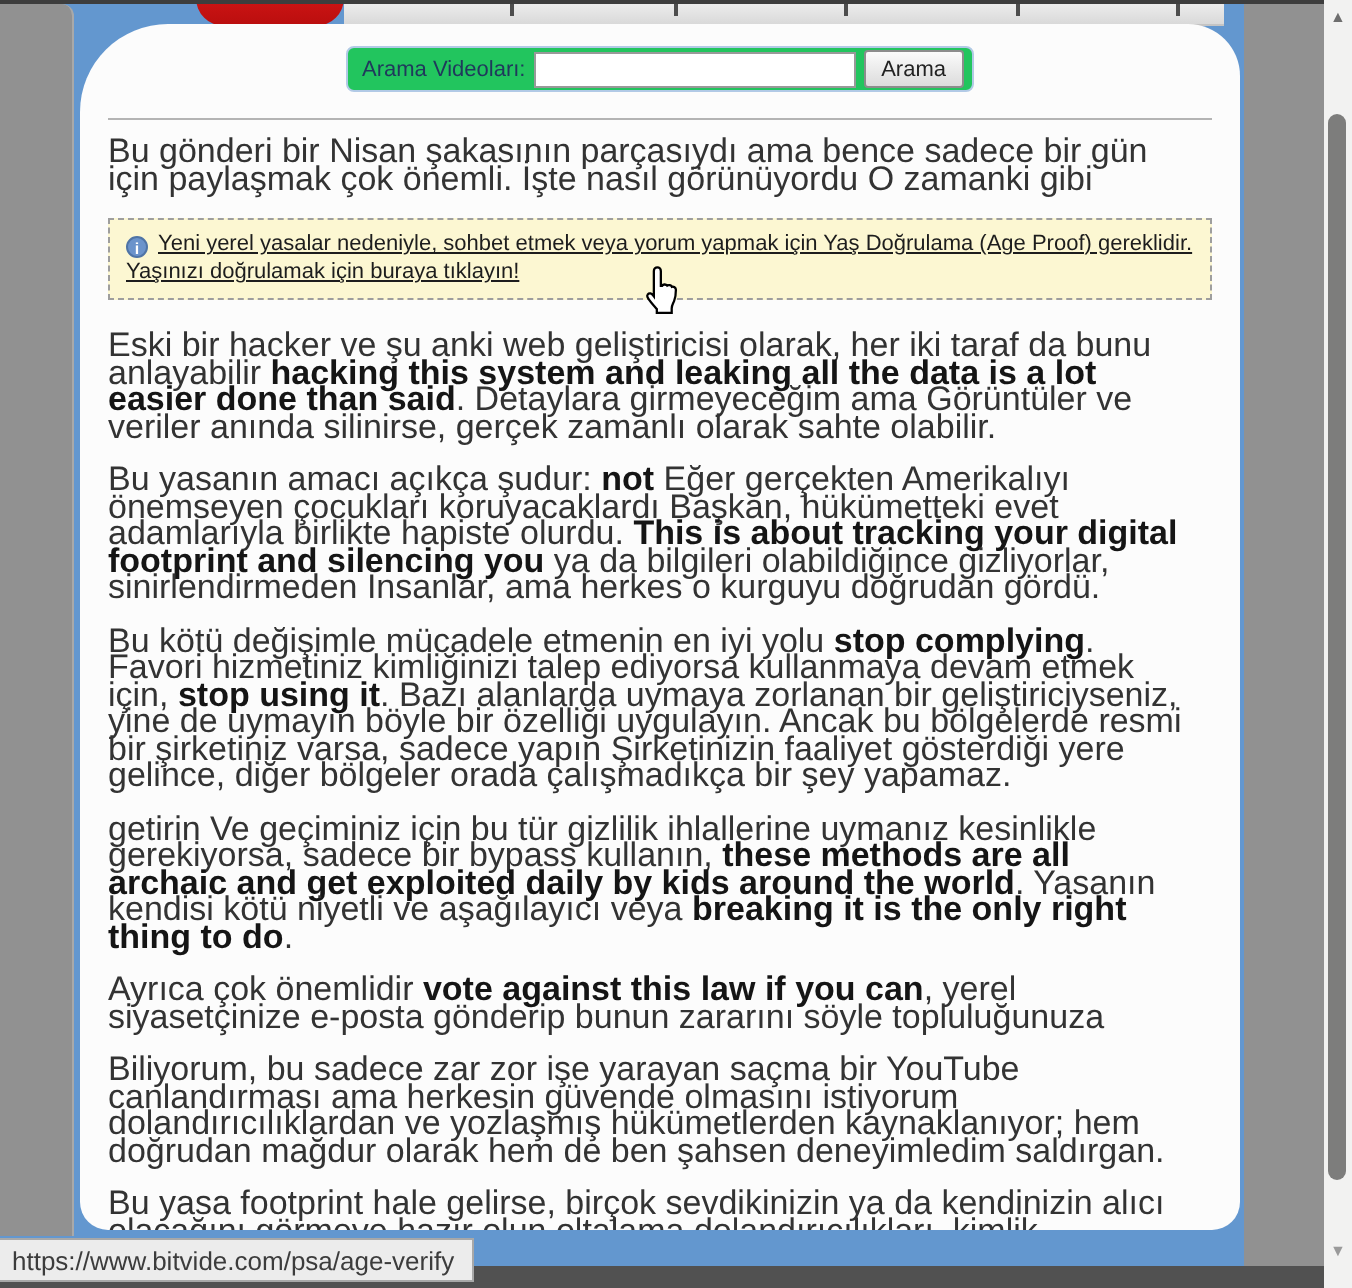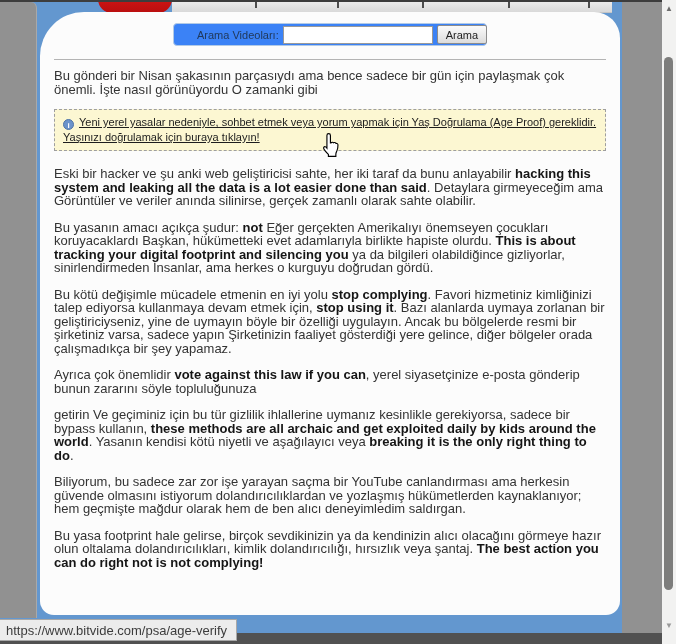--- a/index.html
+++ b/index.html
@@ -13,33 +13,33 @@
   .edge-bottom{position:absolute;left:0;top:633px;width:663px;height:11px;background:#515151;z-index:5;}
   
   .logo{position:absolute;left:98px;top:-15px;width:74px;height:28px;border-radius:14px;
         background:linear-gradient(#e21a1a,#b90e0e);z-index:2;cursor:pointer;}
   .tabbar{position:absolute;left:172px;top:2px;width:440px;height:10px;
           background:linear-gradient(#ececec,#d9d9d9);border-bottom:1px solid #c4c4c4;z-index:2;}
   .tick{position:absolute;top:0;width:2px;height:6px;background:#4d4d4d;}
   
   .card{position:absolute;left:40px;top:12px;width:580px;height:603px;background:#fcfcfc;
         border-radius:44px 26px 14px 14px;z-index:3;overflow:hidden;}
-  .searchbar{position:absolute;left:133px;top:11px;width:314px;height:23px;background:#3b82f6;
+  .searchbar{position:absolute;left:133px;top:11px;width:314px;height:23px;background:#22c55e;
              border:1px solid #b2cae6;border-radius:4px;display:flex;align-items:center;
-             padding:0 20px;box-sizing:border-box;gap:4px;}
+             padding:0 4px;box-sizing:border-box;gap:4px;}
   .slabel{font-size:11px;color:#20395c;white-space:nowrap;padding-left:3px;}
   .sinput{flex:1;height:16px;border:1px solid #999;background:#fff;font-size:11px;padding:0 3px;
           font-family:"Liberation Sans",sans-serif;}
   .sbtn{height:19px;font-size:11px;color:#222;background:linear-gradient(#fbfbfb,#dcdcdc);
         border:1px solid #8c8c8c;border-radius:2px;padding:0 8px;cursor:pointer;
         font-family:"Liberation Sans",sans-serif;}
   .content{position:absolute;left:14px;top:47px;width:552px;}
   h1{font-size:14px;font-weight:bold;color:#2b4a6e;margin:0 0 6px 0;}
   .hr{height:1px;background:#b4b4b4;margin:0 0 9px 0;}
-  .para{font-size:13px;line-height:13.5px;color:#333;margin:0 0 13px 0;}
+  .para{font-size:17px;line-height:13.5px;color:#333;margin:0 13px 13px 0;}
   .para b{color:#151515;}
   .notice{border:1px dashed #9e9e9e;background:#fcf7d2;padding:5px 8px 6px 8px;margin:2px 0 16px 0;
           font-size:11px;line-height:14px;}
   .info{display:inline-block;width:11px;height:11px;border-radius:50%;background:#6b93cb;
         border:1px solid #4f74a6;color:#fff;font-size:8px;line-height:11px;text-align:center;
         font-weight:bold;margin-right:5px;vertical-align:-2px;box-sizing:border-box;}
   .nlink{color:#1d1d1d;text-decoration:underline;cursor:pointer;}
   
   .cursor{position:absolute;left:318px;top:133px;z-index:8;}
   
@@ -81,26 +81,26 @@
     <div class="content">
       <div class="hr"></div>
 
       <p class="para">Bu gönderi bir Nisan şakasının parçasıydı ama bence sadece bir gün için paylaşmak çok önemli. İşte nasıl görünüyordu O zamanki gibi</p>
 
       <div class="notice">
         <span class="info">i</span><a class="nlink">Yeni yerel yasalar nedeniyle, sohbet etmek veya yorum yapmak için Yaş Doğrulama (Age Proof) gereklidir. Yaşınızı doğrulamak için buraya tıklayın!</a>
       </div>
 
       <div id="paras">
-          <p class="para"><span>Eski bir hacker ve şu anki web geliştiricisi sahte, her iki taraf da bunu anlayabilir </span><b>hacking this system and leaking all the data is a lot easier done than said</b><span>. Detaylara girmeyeceğim ama Görüntüler ve veriler anında silinirse, gerçek zamanlı olarak sahte olabilir.</span></p>
+          <p class="para"><span>Eski bir hacker ve şu anki web geliştiricisi olarak, her iki taraf da bunu anlayabilir </span><b>hacking this system and leaking all the data is a lot easier done than said</b><span>. Detaylara girmeyeceğim ama Görüntüler ve veriler anında silinirse, gerçek zamanlı olarak sahte olabilir.</span></p>
           <p class="para"><span>Bu yasanın amacı açıkça şudur: </span><b>not</b><span> Eğer gerçekten Amerikalıyı önemseyen çocukları koruyacaklardı Başkan, hükümetteki evet adamlarıyla birlikte hapiste olurdu. </span><b>This is about tracking your digital footprint and silencing you</b><span> ya da bilgileri olabildiğince gizliyorlar, sinirlendirmeden İnsanlar, ama herkes o kurguyu doğrudan gördü.</span></p>
           <p class="para"><span>Bu kötü değişimle mücadele etmenin en iyi yolu </span><b>stop complying</b><span>. Favori hizmetiniz kimliğinizi talep ediyorsa kullanmaya devam etmek için, </span><b>stop using it</b><span>. Bazı alanlarda uymaya zorlanan bir geliştiriciyseniz, yine de uymayın böyle bir özelliği uygulayın. Ancak bu bölgelerde resmi bir şirketiniz varsa, sadece yapın Şirketinizin faaliyet gösterdiği yere gelince, diğer bölgeler orada çalışmadıkça bir şey yapamaz.</span></p>
+          <p class="para"><span>getirin Ve geçiminiz için bu tür gizlilik ihlallerine uymanız kesinlikle gerekiyorsa, sadece bir bypass kullanın, </span><b>these methods are all archaic and get exploited daily by kids around the world</b><span>. Yasanın kendisi kötü niyetli ve aşağılayıcı veya </span><b>breaking it is the only right thing to do</b><span>.</span></p>
           <p class="para"><span>Ayrıca çok önemlidir </span><b>vote against this law if you can</b><span>, yerel siyasetçinize e-posta gönderip bunun zararını söyle topluluğunuza</span></p>
-          <p class="para"><span>getirin Ve geçiminiz için bu tür gizlilik ihlallerine uymanız kesinlikle gerekiyorsa, sadece bir bypass kullanın, </span><b>these methods are all archaic and get exploited daily by kids around the world</b><span>. Yasanın kendisi kötü niyetli ve aşağılayıcı veya </span><b>breaking it is the only right thing to do</b><span>.</span></p>
-          <p class="para"><span>Biliyorum, bu sadece zar zor işe yarayan saçma bir YouTube canlandırması ama herkesin güvende olmasını istiyorum dolandırıcılıklardan ve yozlaşmış hükümetlerden kaynaklanıyor; hem geçmişte mağdur olarak hem de ben alıcı deneyimledim saldırgan.</span></p>
+          <p class="para"><span>Biliyorum, bu sadece zar zor işe yarayan saçma bir YouTube canlandırması ama herkesin güvende olmasını istiyorum dolandırıcılıklardan ve yozlaşmış hükümetlerden kaynaklanıyor; hem doğrudan mağdur olarak hem de ben şahsen deneyimledim saldırgan.</span></p>
           <p class="para"><span>Bu yasa footprint hale gelirse, birçok sevdikinizin ya da kendinizin alıcı olacağını görmeye hazır olun oltalama dolandırıcılıkları, kimlik dolandırıcılığı, hırsızlık veya şantaj. </span><b>The best action you can do right not is not complying!</b></p>
         </div>
 
     </div>
   </div>
 
   <svg class="cursor" width="21" height="25" viewBox="0 0 24 28">
     <path d="M10.2 2.5c0-1.1.9-2 2-2s2 .9 2 2v8.6h.7c.5-1 2.2-1.1 2.9-.2.8-.6 2.3-.3 2.7.7 1-.3 2.3.4 2.3 1.7 0 2.1-.3 4.5-1 6.3-.6 1.6-1.4 2.6-1.4 4.4v2.5h-8.5v-2.2c-2.1-2.3-4.3-4.7-5.3-6.7-.6-1.2.4-2.5 1.7-2.2.8.2 1.3.8 1.9 1.6z" fill="#ffffff" stroke="#000000" stroke-width="1.3"></path>
   </svg>
 

